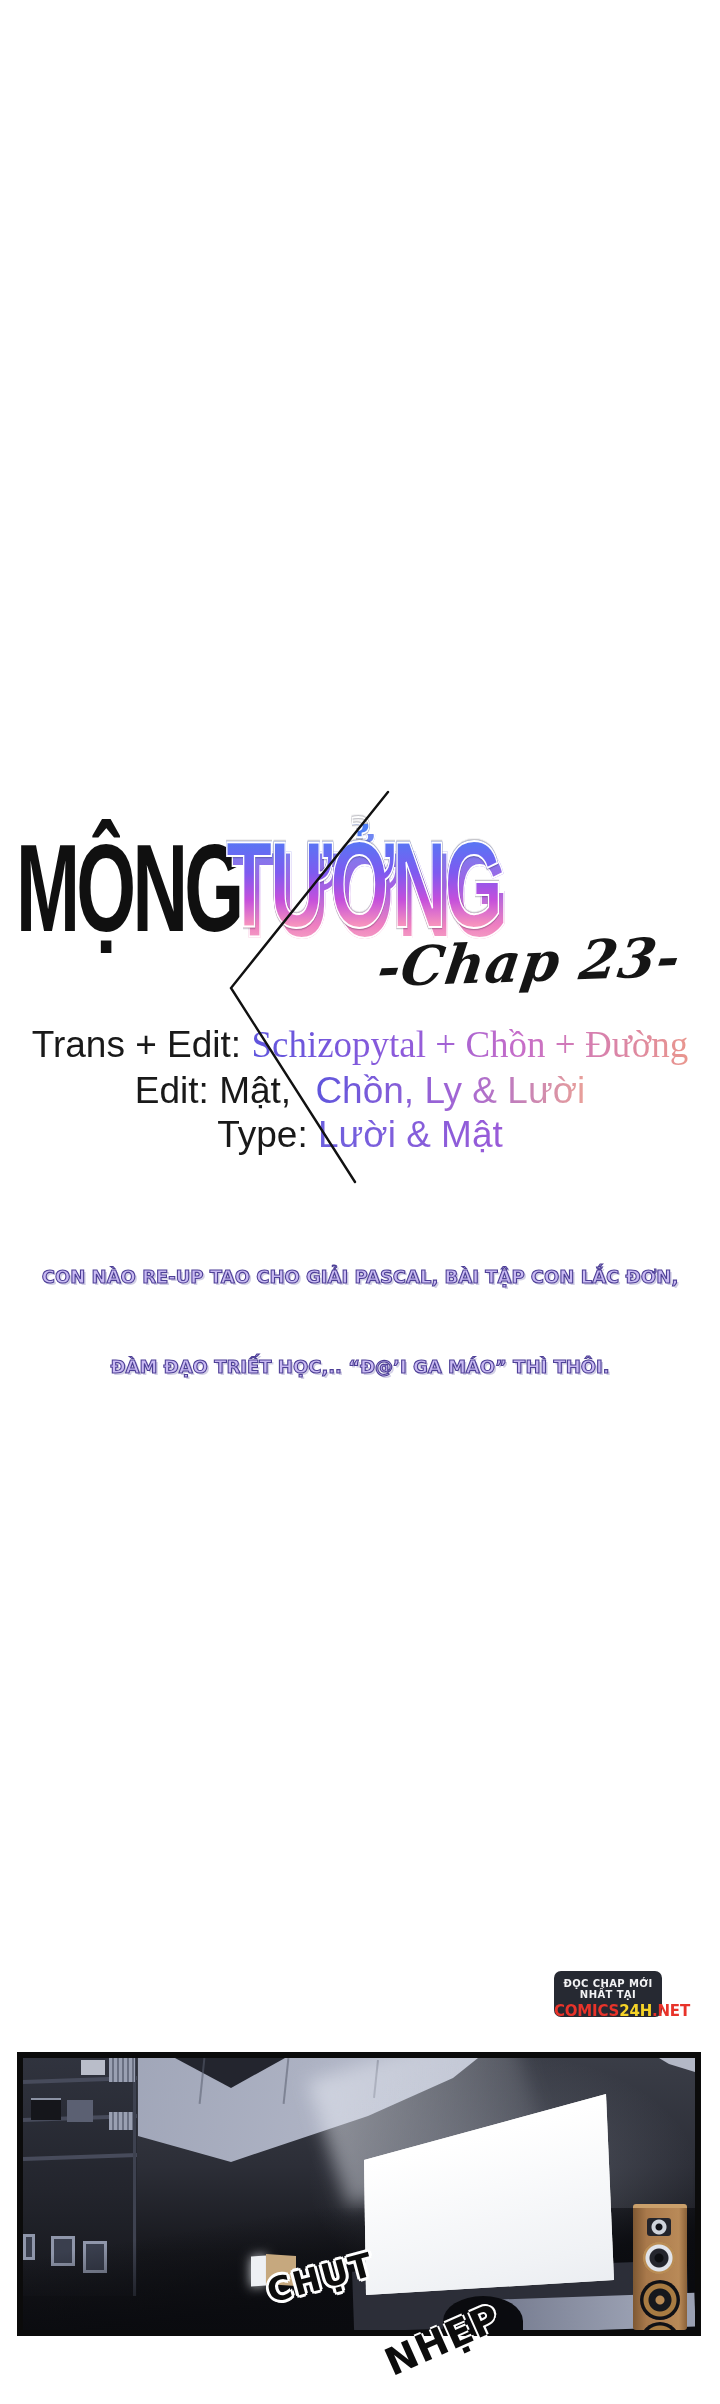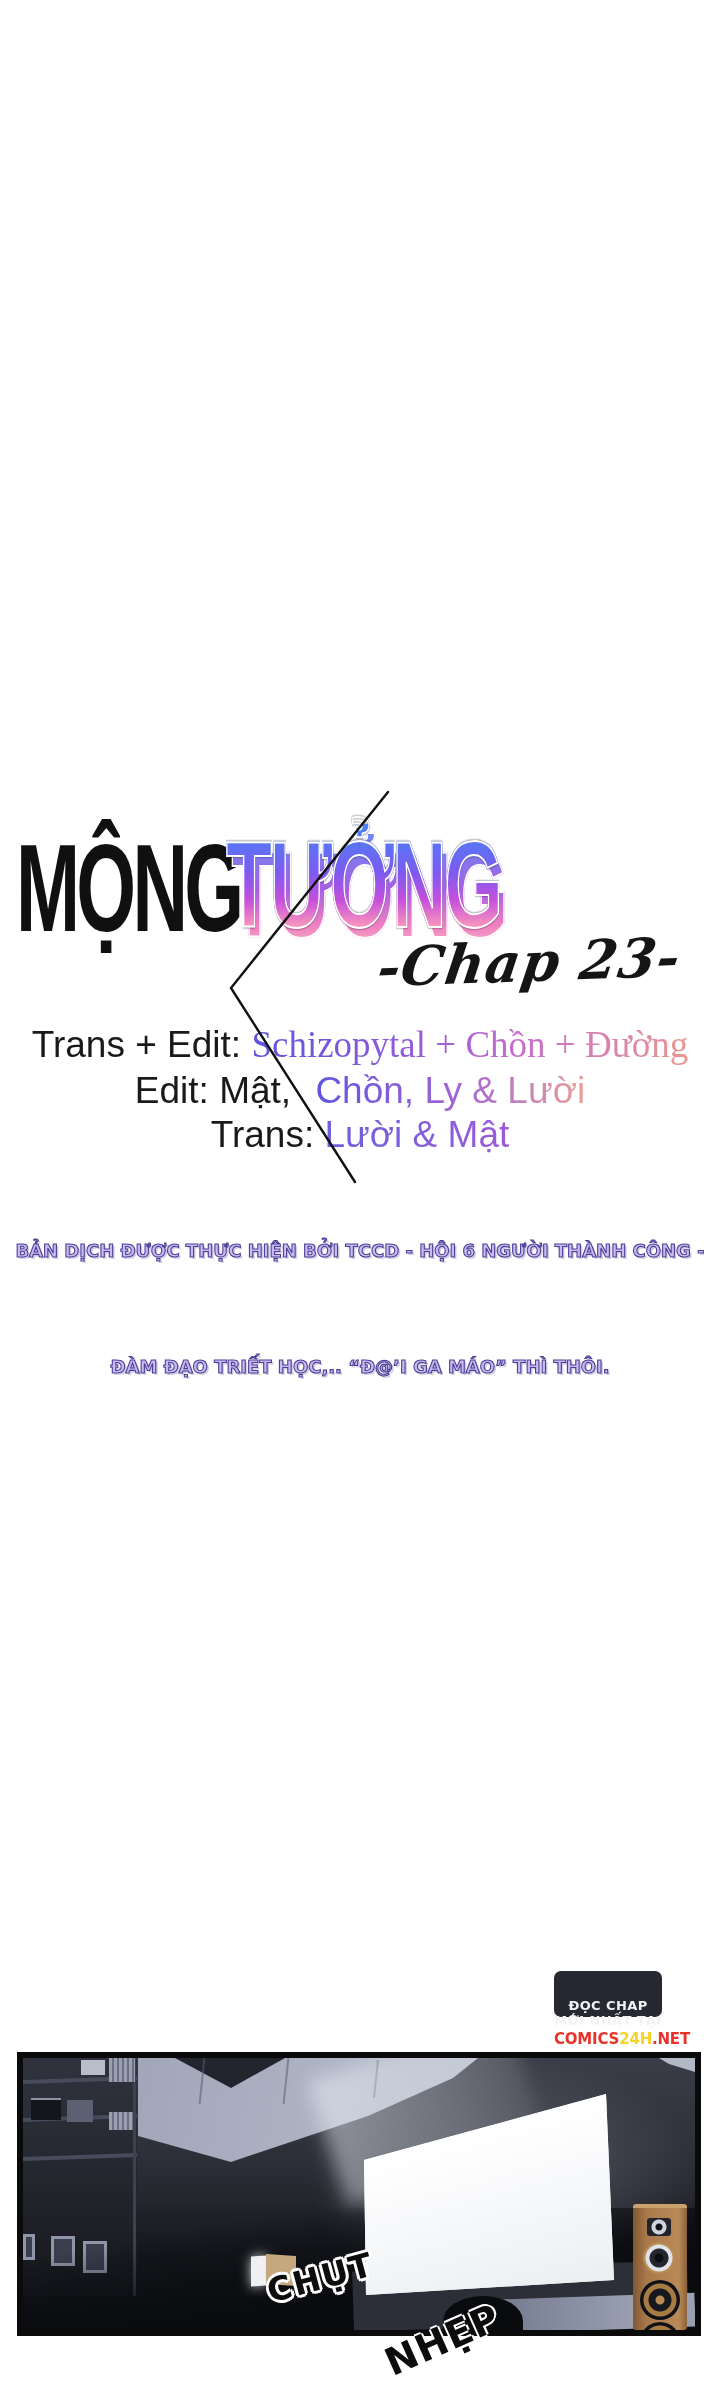--- a/index.html
+++ b/index.html
@@ -45,21 +45,21 @@
   
   .notice-line{position:absolute;left:0;width:720px;text-align:center;
     font-family:"DejaVu Sans",sans-serif;font-weight:700;font-size:18px;line-height:26px;
     color:#c9baf2;-webkit-text-stroke:1.1px #4d3f96;letter-spacing:0;
     text-shadow:2px 2px 0 rgba(77,63,150,.25);white-space:nowrap;}
   .nl1{top:1238px;} .nl2{top:1264px;} .nl3{top:1354px;}
 
   
   .badge{position:absolute;left:554px;top:1971px;width:108px;height:46px;background:#262932;
     border-radius:7px;text-align:center;padding-top:7px;box-sizing:border-box;}
-  .badge-tagline{font-size:13px;font-weight:700;color:#f2f2f4;letter-spacing:.4px;margin-top:20px;}
+  .badge-tagline{font-size:10px;font-weight:700;color:#f2f2f4;letter-spacing:.4px;}
   .badge-site{font-size:15px;font-weight:800;letter-spacing:-.2px;margin-top:2px;white-space:nowrap;}
   .site-red{color:#e8332a;} .site-yellow{color:#f5d327;}
 
   
   .panel{position:absolute;left:17px;top:2052px;width:684px;height:284px;
     border:6px solid #0b0b0b;box-sizing:border-box;overflow:hidden;
     background:linear-gradient(180deg,#3a3d47 0%,#2c2e37 40%,#16171c 72%,#0e0f13 100%);}
   .panel div{position:absolute;}
   .pc-ceiling{left:0;top:0;width:672px;height:130px;
     clip-path:polygon(115px 0,455px 0,430px 20px,345px 58px,208px 104px,115px 78px);
@@ -137,23 +137,23 @@
     <div class="title-layer front">TƯỞNG</div>
   </div>
   <div class="chapter">-Chap 23-</div>
 
   <svg class="slash" width="720" height="2404" viewBox="0 0 720 2404">
     <polyline points="388,792 231,988 355,1182" fill="none" stroke="#111111" stroke-width="2.4" stroke-linecap="round"></polyline>
   </svg>
 
   <div class="credit-line cl1"><span>Trans + Edit: </span><span class="grad1">Schizopytal + Chồn + Đường</span></div>
   <div class="credit-line cl2"><span>Edit: Mật, </span><span class="grad2">Chồn, Ly &amp; Lười</span></div>
-  <div class="credit-line cl3"><span>Trans: </span><span class="grad3">Lười &amp; Mật</span></div>
-
-  <div class="notice-line nl1">BẢN DỊCH ĐƯỢC THỰC HIỆN BỞI TCCD - HỘI 6 NGƯỜI THÀNH CÔNG -</div>
+  <div class="credit-line cl3"><span>Type: </span><span class="grad3">Lười &amp; Mật</span></div>
+
+  <div class="notice-line nl2">CON NÀO RE-UP TAO CHO GIẢI PASCAL, BÀI TẬP CON LẮC ĐƠN,</div>
   <div class="notice-line nl3">ĐÀM ĐẠO TRIẾT HỌC,.. “Đ@’I GA MÁO” THÌ THÔI.</div>
 
   <div class="badge">
     <div class="badge-tagline">ĐỌC CHAP MỚI NHẤT TẠI</div>
     <div class="badge-site"><span class="site-red">COMICS</span><span class="site-yellow">24H</span><span class="site-red">.NET</span></div>
   </div>
 
   <div class="panel">
     <div class="pc-ceiling"></div>
     <div class="pc-chevron"></div>

